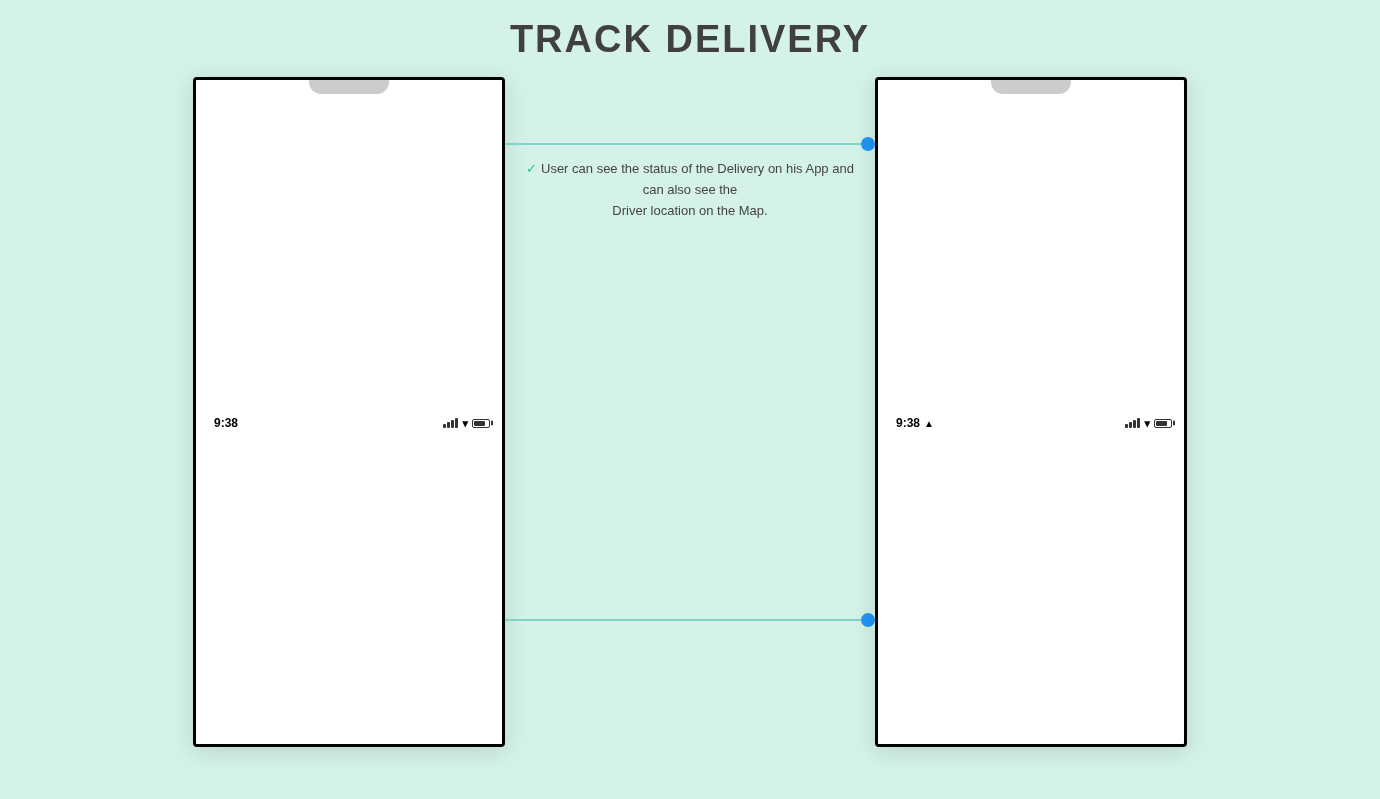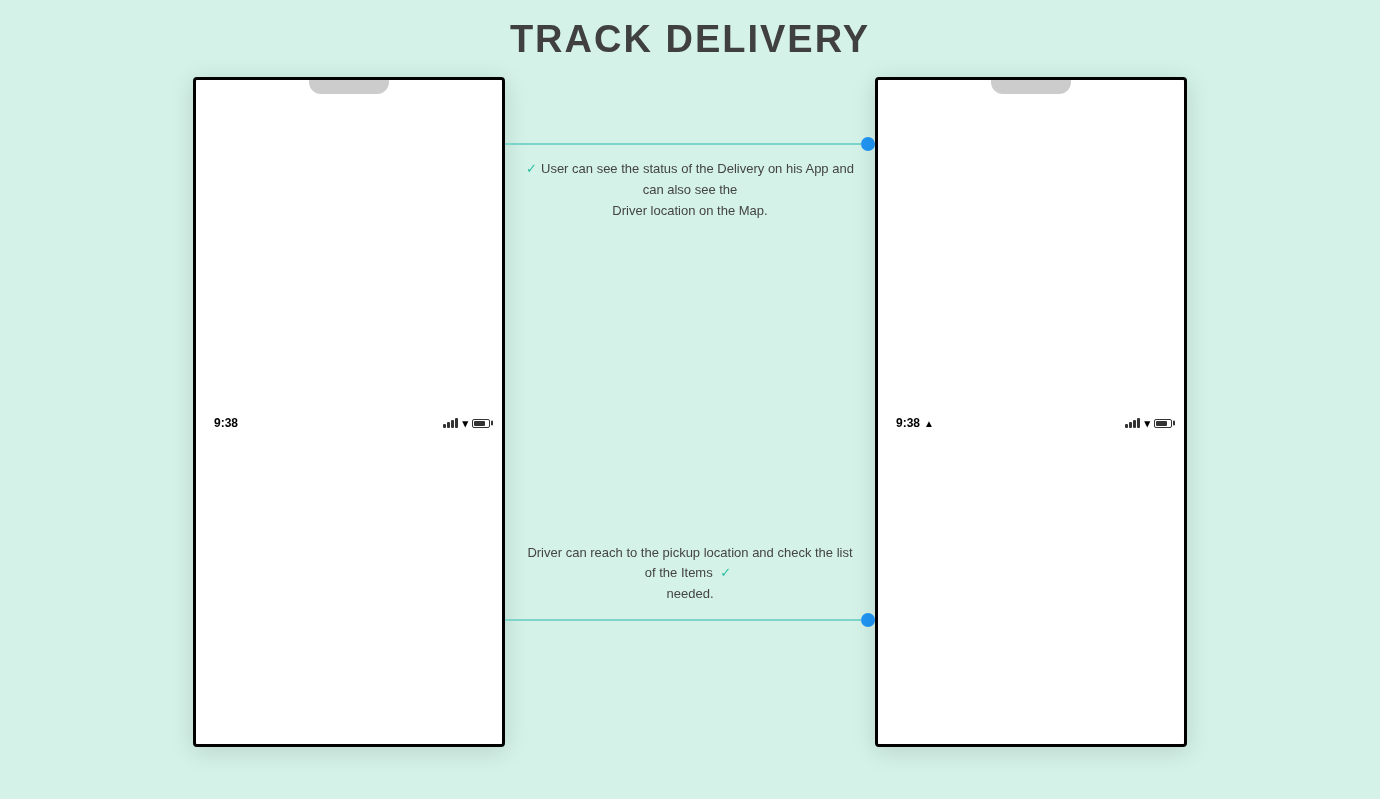--- a/index.html
+++ b/index.html
@@ -186,25 +186,20 @@
       <div style="flex:1;height:2px;background:#7dd4c8;"></div>
       <div style="width:14px;height:14px;border-radius:50%;background:#2196f3;flex-shrink:0;"></div>
     </div>
     <div style="text-align:center;font-size:13px;color:#444;line-height:1.6;margin-top:8px;padding:0 16px;">
       <span style="color:#2bbfa0;margin-right:4px;">✓</span><span>User can see the status of the Delivery on his App and can also see the</span><br>
       <span>Driver location on the Map.</span>
     </div>
 
     <div style="flex:1;"></div>
 
-    <div style="text-align:center;font-size:13px;color:#444;line-height:1.6;margin-bottom:8px;padding:0 16px;">
-      <span>Driver can reach to the pickup location and check the list of the Items</span>
-      <span style="color:#2bbfa0;margin:0 4px;">✓</span><br>
-      <span>needed.</span>
-    </div>
     <div style="display:flex;align-items:center;width:100%;margin-bottom:120px;gap:0;">
       <div style="flex:1;height:2px;background:#7dd4c8;"></div>
       <div style="width:14px;height:14px;border-radius:50%;background:#2196f3;flex-shrink:0;"></div>
     </div>
   </div>
 
   <div class="phone-mockup phone-right">
     <div class="notch"></div>
 
     <div class="phone-right phone-status-bar" style="padding-top:18px;background:#fff;">

